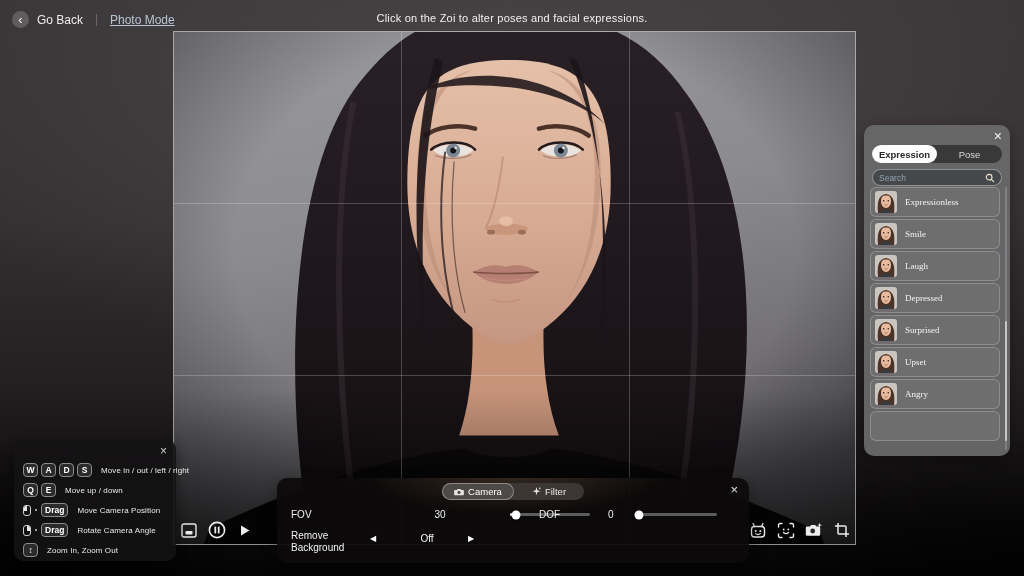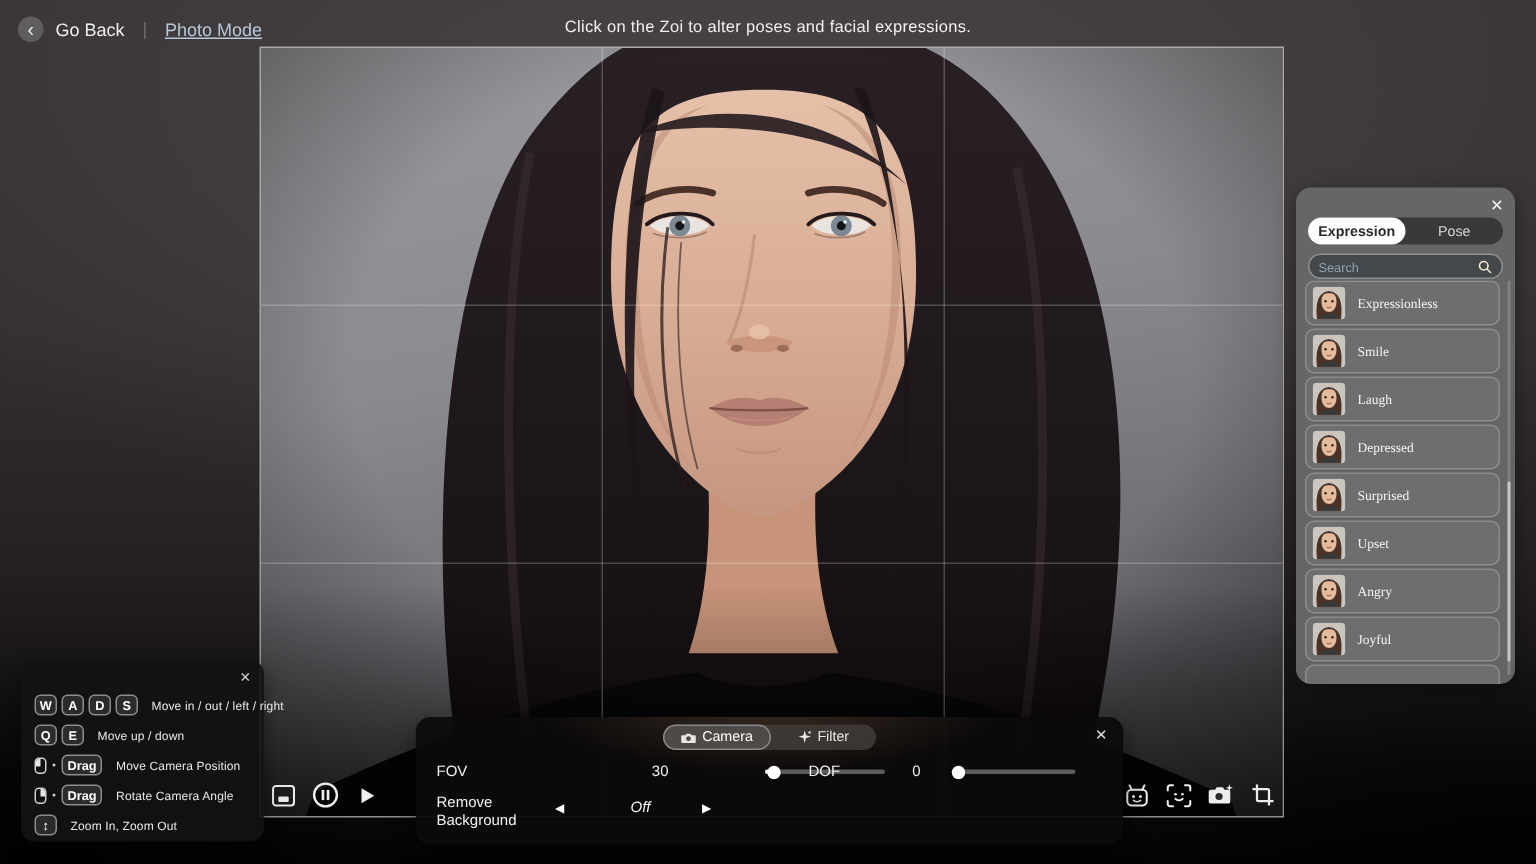--- a/index.html
+++ b/index.html
@@ -89,21 +89,21 @@
   .cam-row{ position:absolute; display:flex; align-items:center; }
   .cam-label{ font-size:10px; color:#f2f2f2; }
   .cam-value{ font-size:10px; color:#f2f2f2; }
   .slider{ position:relative; width:80px; height:3px; border-radius:2px; background:#5c5c5c; cursor:pointer; }
   .slider .fill{ position:absolute; left:0; top:0; bottom:0; background:#ffffff; border-radius:2px; }
   .slider .thumb{ position:absolute; top:50%; width:9px; height:9px; border-radius:50%; background:#ffffff;
     transform:translate(-50%,-50%); box-shadow:0 1px 2px rgba(0,0,0,0.5); }
   .rb-label{ position:absolute; left:14px; top:52px; width:70px; font-size:10px; line-height:12px; color:#f2f2f2; }
   .rb-arrow{ position:absolute; top:56px; color:#ffffff; font-size:8px; cursor:pointer; }
   .rb-left{ left:93px; } .rb-right{ left:191px; }
-  .rb-value{ position:absolute; left:120px; top:55px; width:60px; text-align:center; font-size:10px; color:#f6f6f6;font-style:italic; }
+  .rb-value{ position:absolute; left:120px; top:55px; width:60px; text-align:center; font-size:10px; color:#f6f6f6; }
 </style>
 </head>
 <body>
 
 <div class="scene">
 
   <div class="top-bar">
     <div class="back-btn">
       <span>‹</span>
     </div>
@@ -366,34 +366,20 @@
               <path d="M 3,22 C 2,12 3,4 11,3 C 19,4 20,12 19,22 Z" fill="#4a3326"></path>
               <path d="M 6,10 C 6,5.5 8,4.5 11,4.5 C 14,4.5 16,5.5 16,10 C 16,14 14,17 11,17 C 8,17 6,14 6,10 Z" fill="#e5b99c"></path>
               <circle cx="8.7" cy="9.8" r="0.8" fill="#2a2220"></circle>
               <circle cx="13.3" cy="9.8" r="0.8" fill="#2a2220"></circle>
               <path d="M 9.4,13.6 C 10.4,14.3 11.6,14.3 12.6,13.6" stroke="#a06b5a" stroke-width="0.8" fill="none"></path>
               <path d="M 5,22 C 6,19 8,18 11,18 C 14,18 16,19 17,22 Z" fill="#3a3a3c"></path>
             </svg>
           </span>
           <span class="lbl">Angry</span>
         </div>
-        <div class="expr-item">
-          <span class="thumb">
-            <svg width="22" height="22" viewBox="0 0 22 22">
-              <rect width="22" height="22" fill="#cbc5c0"></rect>
-              <path d="M 3,22 C 2,12 3,4 11,3 C 19,4 20,12 19,22 Z" fill="#4a3326"></path>
-              <path d="M 6,10 C 6,5.5 8,4.5 11,4.5 C 14,4.5 16,5.5 16,10 C 16,14 14,17 11,17 C 8,17 6,14 6,10 Z" fill="#e5b99c"></path>
-              <circle cx="8.7" cy="9.8" r="0.8" fill="#2a2220"></circle>
-              <circle cx="13.3" cy="9.8" r="0.8" fill="#2a2220"></circle>
-              <path d="M 9.4,13.6 C 10.4,14.3 11.6,14.3 12.6,13.6" stroke="#a06b5a" stroke-width="0.8" fill="none"></path>
-              <path d="M 5,22 C 6,19 8,18 11,18 C 14,18 16,19 17,22 Z" fill="#3a3a3c"></path>
-            </svg>
-          </span>
-          <span class="lbl">Joyful</span>
-        </div>
         <div class="expr-item"></div>
       </div>
     <div class="expr-scrollbar"></div>
     <div class="expr-scroll-thumb"></div>
   </div>
 
   <div class="sc-panel">
     <div class="sc-close">×</div>
     <div class="sc-rows">
         <div class="sc-row">

